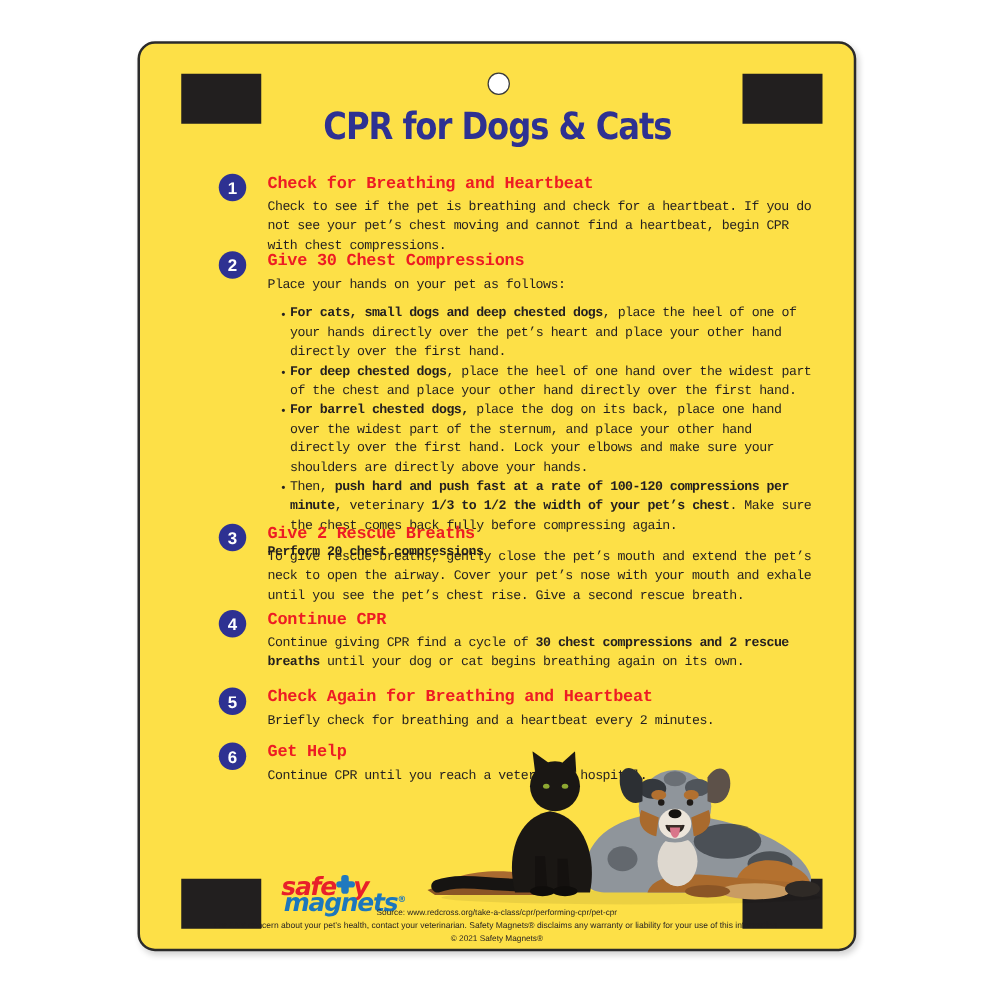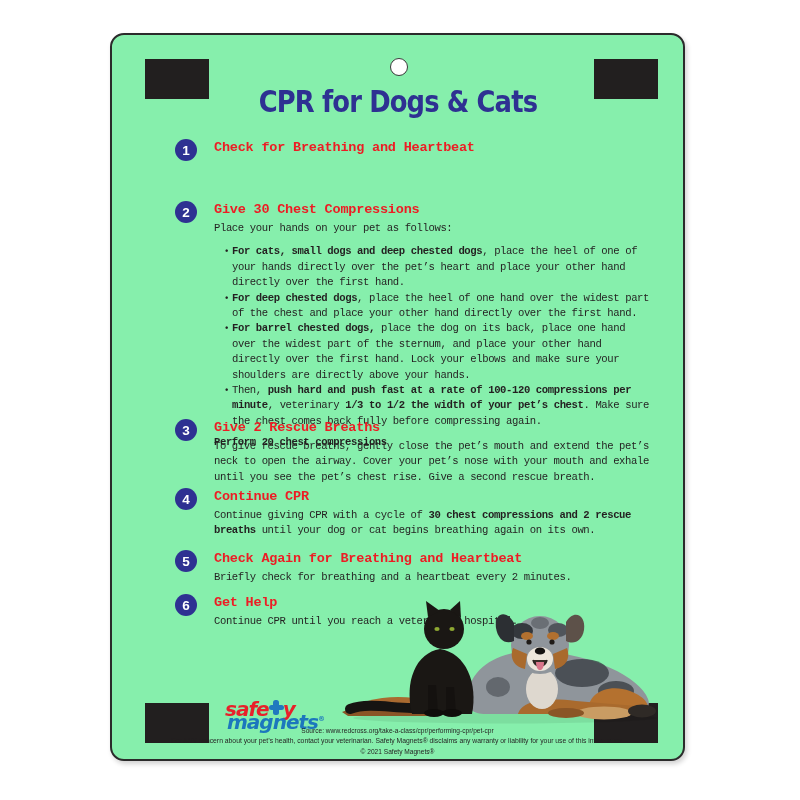--- a/index.html
+++ b/index.html
@@ -2,21 +2,21 @@
 <html><head>
 <meta charset="utf-8">
 <style>
   html,body{margin:0;padding:0;}
   body{
     width:800px;height:800px;background:#ffffff;position:relative;
     font-family:"Liberation Sans", sans-serif;color:#231f20;
   }
   .card{
     position:absolute;left:110px;top:33px;width:571px;height:724px;
-    background:#86efac;border:2px solid #2b2b2b;border-radius:14px;
+    background:#fde047;border:2px solid #2b2b2b;border-radius:14px;
     box-shadow:2px 3px 5px rgba(0,0,0,0.18);
   }
   .magnet{position:absolute;width:64px;height:40px;background:#221f1f;}
   .m-tl{left:33px;top:24px}
   .m-tr{left:482px;top:24px}
   .m-bl{left:33px;top:668px}
   .m-br{left:482px;top:668px}
   .hole{
     position:absolute;left:278px;top:23px;width:16px;height:16px;
     border:1.8px solid #3a3a3a;border-radius:50%;background:#fff;
@@ -86,20 +86,21 @@
   <div class="title-wrap">
     <span class="title">CPR for Dogs &amp; Cats</span>
   </div>
 
   <div class="step" style="top:104px">
     <div class="step-num">
         <span>1</span>
       </div>
     <div class="step-content">
       <h2 class="step-heading">Check for Breathing and Heartbeat</h2>
+      <p class="step-body"><span>Check to see if the pet is breathing and check for a heartbeat. If you do not see your pet’s chest moving and cannot find a heartbeat, begin CPR with chest compressions.</span></p>
     </div>
   </div>
 
   <div class="step" style="top:166px">
     <div class="step-num">
         <span>2</span>
       </div>
     <div class="step-content">
       <h2 class="step-heading">Give 30 Chest Compressions</h2>
       <p class="step-body"><span>Place your hands on your pet as follows:</span></p>
@@ -122,21 +123,21 @@
       <p class="step-body"><span>To give rescue breaths, gently close the pet’s mouth and extend the pet’s neck to open the airway. Cover your pet’s nose with your mouth and exhale until you see the pet’s chest rise. Give a second rescue breath.</span></p>
     </div>
   </div>
 
   <div class="step" style="top:453px">
     <div class="step-num">
         <span>4</span>
       </div>
     <div class="step-content">
       <h2 class="step-heading">Continue CPR</h2>
-      <p class="step-body"><span>Continue giving CPR with a cycle of </span><b>30 chest compressions and 2 rescue breaths</b><span> until your dog or cat begins breathing again on its own.</span></p>
+      <p class="step-body"><span>Continue giving CPR find a cycle of </span><b>30 chest compressions and 2 rescue breaths</b><span> until your dog or cat begins breathing again on its own.</span></p>
     </div>
   </div>
 
   <div class="step" style="top:515px">
     <div class="step-num">
         <span>5</span>
       </div>
     <div class="step-content">
       <h2 class="step-heading">Check Again for Breathing and Heartbeat</h2>
       <p class="step-body"><span>Briefly check for breathing and a heartbeat every 2 minutes.</span></p>

